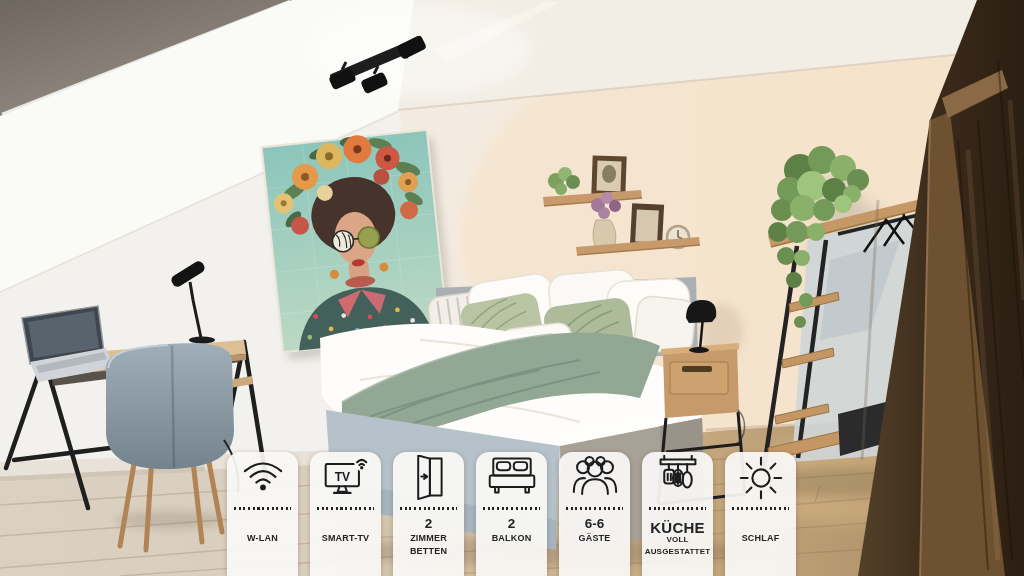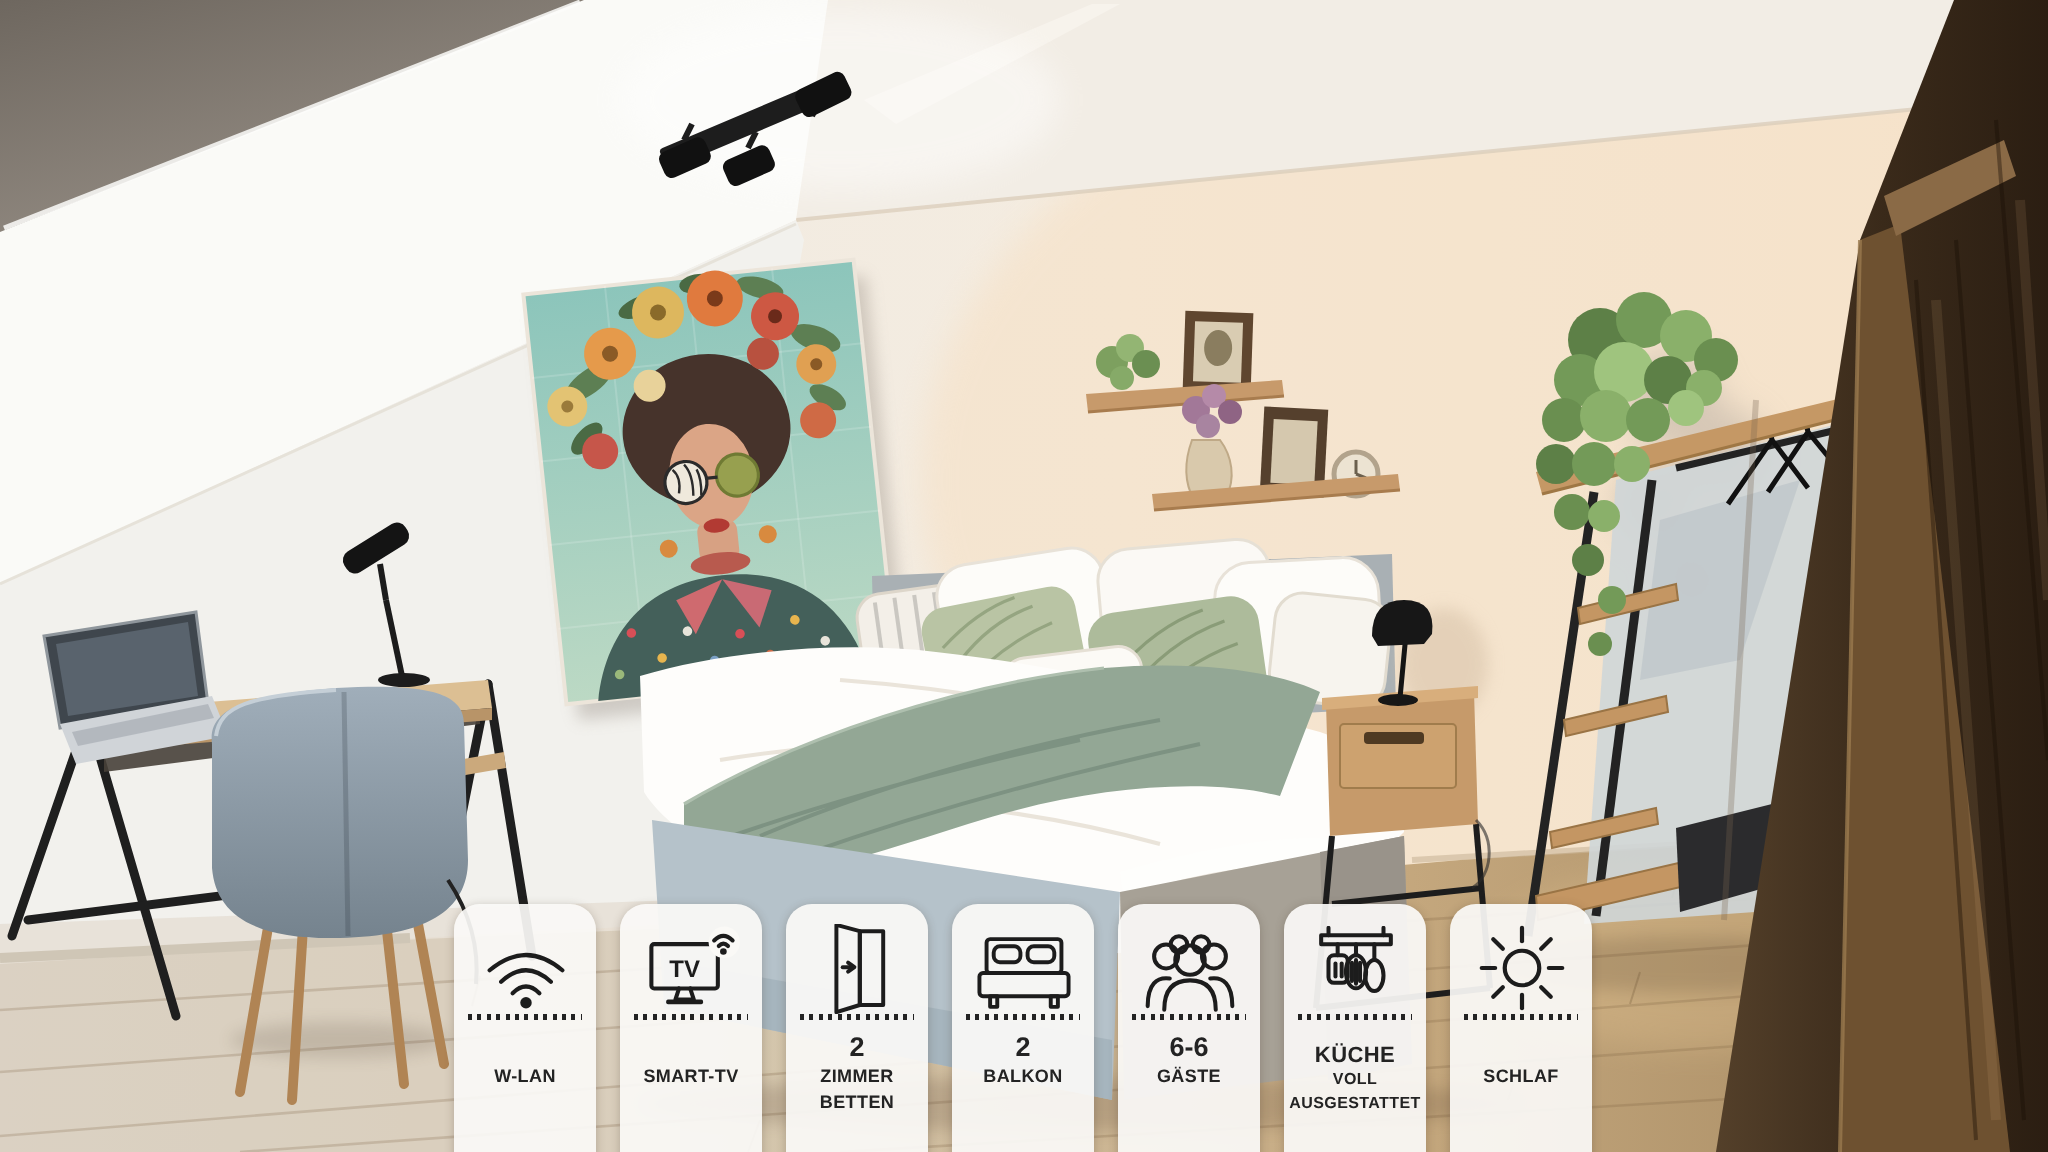--- a/index.html
+++ b/index.html
@@ -4,31 +4,31 @@
 <style>
   html,body{margin:0;padding:0;background:#222;}
   .stage{position:relative;width:1024px;height:576px;overflow:hidden;
          font-family:"Liberation Sans",sans-serif;background:#f4efe8;}
   .stage svg.scene{position:absolute;left:0;top:0;}
   
   .badges{position:absolute;left:227px;top:452px;display:flex;gap:12px;z-index:10;}
   .badge{width:71px;height:140px;background:rgba(250,249,246,.93);
          border-radius:13px;box-shadow:0 1px 5px rgba(70,55,40,.28);
          display:flex;flex-direction:column;align-items:center;flex:none;}
-  .b-icon{height:52px;margin-top:3px;display:flex;align-items:flex-end;justify-content:center;}
+  .b-icon{height:52px;margin-top:3px;display:flex;align-items:flex-start;justify-content:center;}
   .b-icon svg{display:block;}
   .b-dots{width:57px;height:2.5px;flex:none;
           background-image:repeating-linear-gradient(to right,#232323 0,#232323 2px,transparent 2px,transparent 4.7px);}
   .b-text{display:flex;flex-direction:column;align-items:center;margin-top:6px;text-align:center;}
   .b-wlan .b-text,.b-tv .b-text,.b-balkon .b-text{margin-top:22px;justify-content:center;}
   .b-kitchen .b-text{margin-top:12px;}
   .value{font-size:13.5px;font-weight:bold;color:#232323;line-height:16px;}
   .lbl{font-size:9px;font-weight:bold;color:#232323;line-height:13px;letter-spacing:.2px;}
   .b-kitchen .lbl{font-size:8px;line-height:12px;}
-  .b-kitchen .lbl:first-child{font-size:11px;}
+  .b-kitchen .lbl:first-child{font-size:15px;}
   .ic{stroke:#1c1c1c;stroke-width:2.2;fill:none;stroke-linecap:round;stroke-linejoin:round;}
   .icf{fill:#1c1c1c;stroke:none;}
 </style>
 </head>
 <body>
 
 <div class="stage">
 
 <svg class="scene" width="1024" height="576" viewBox="0 0 1024 576">
   <defs>

